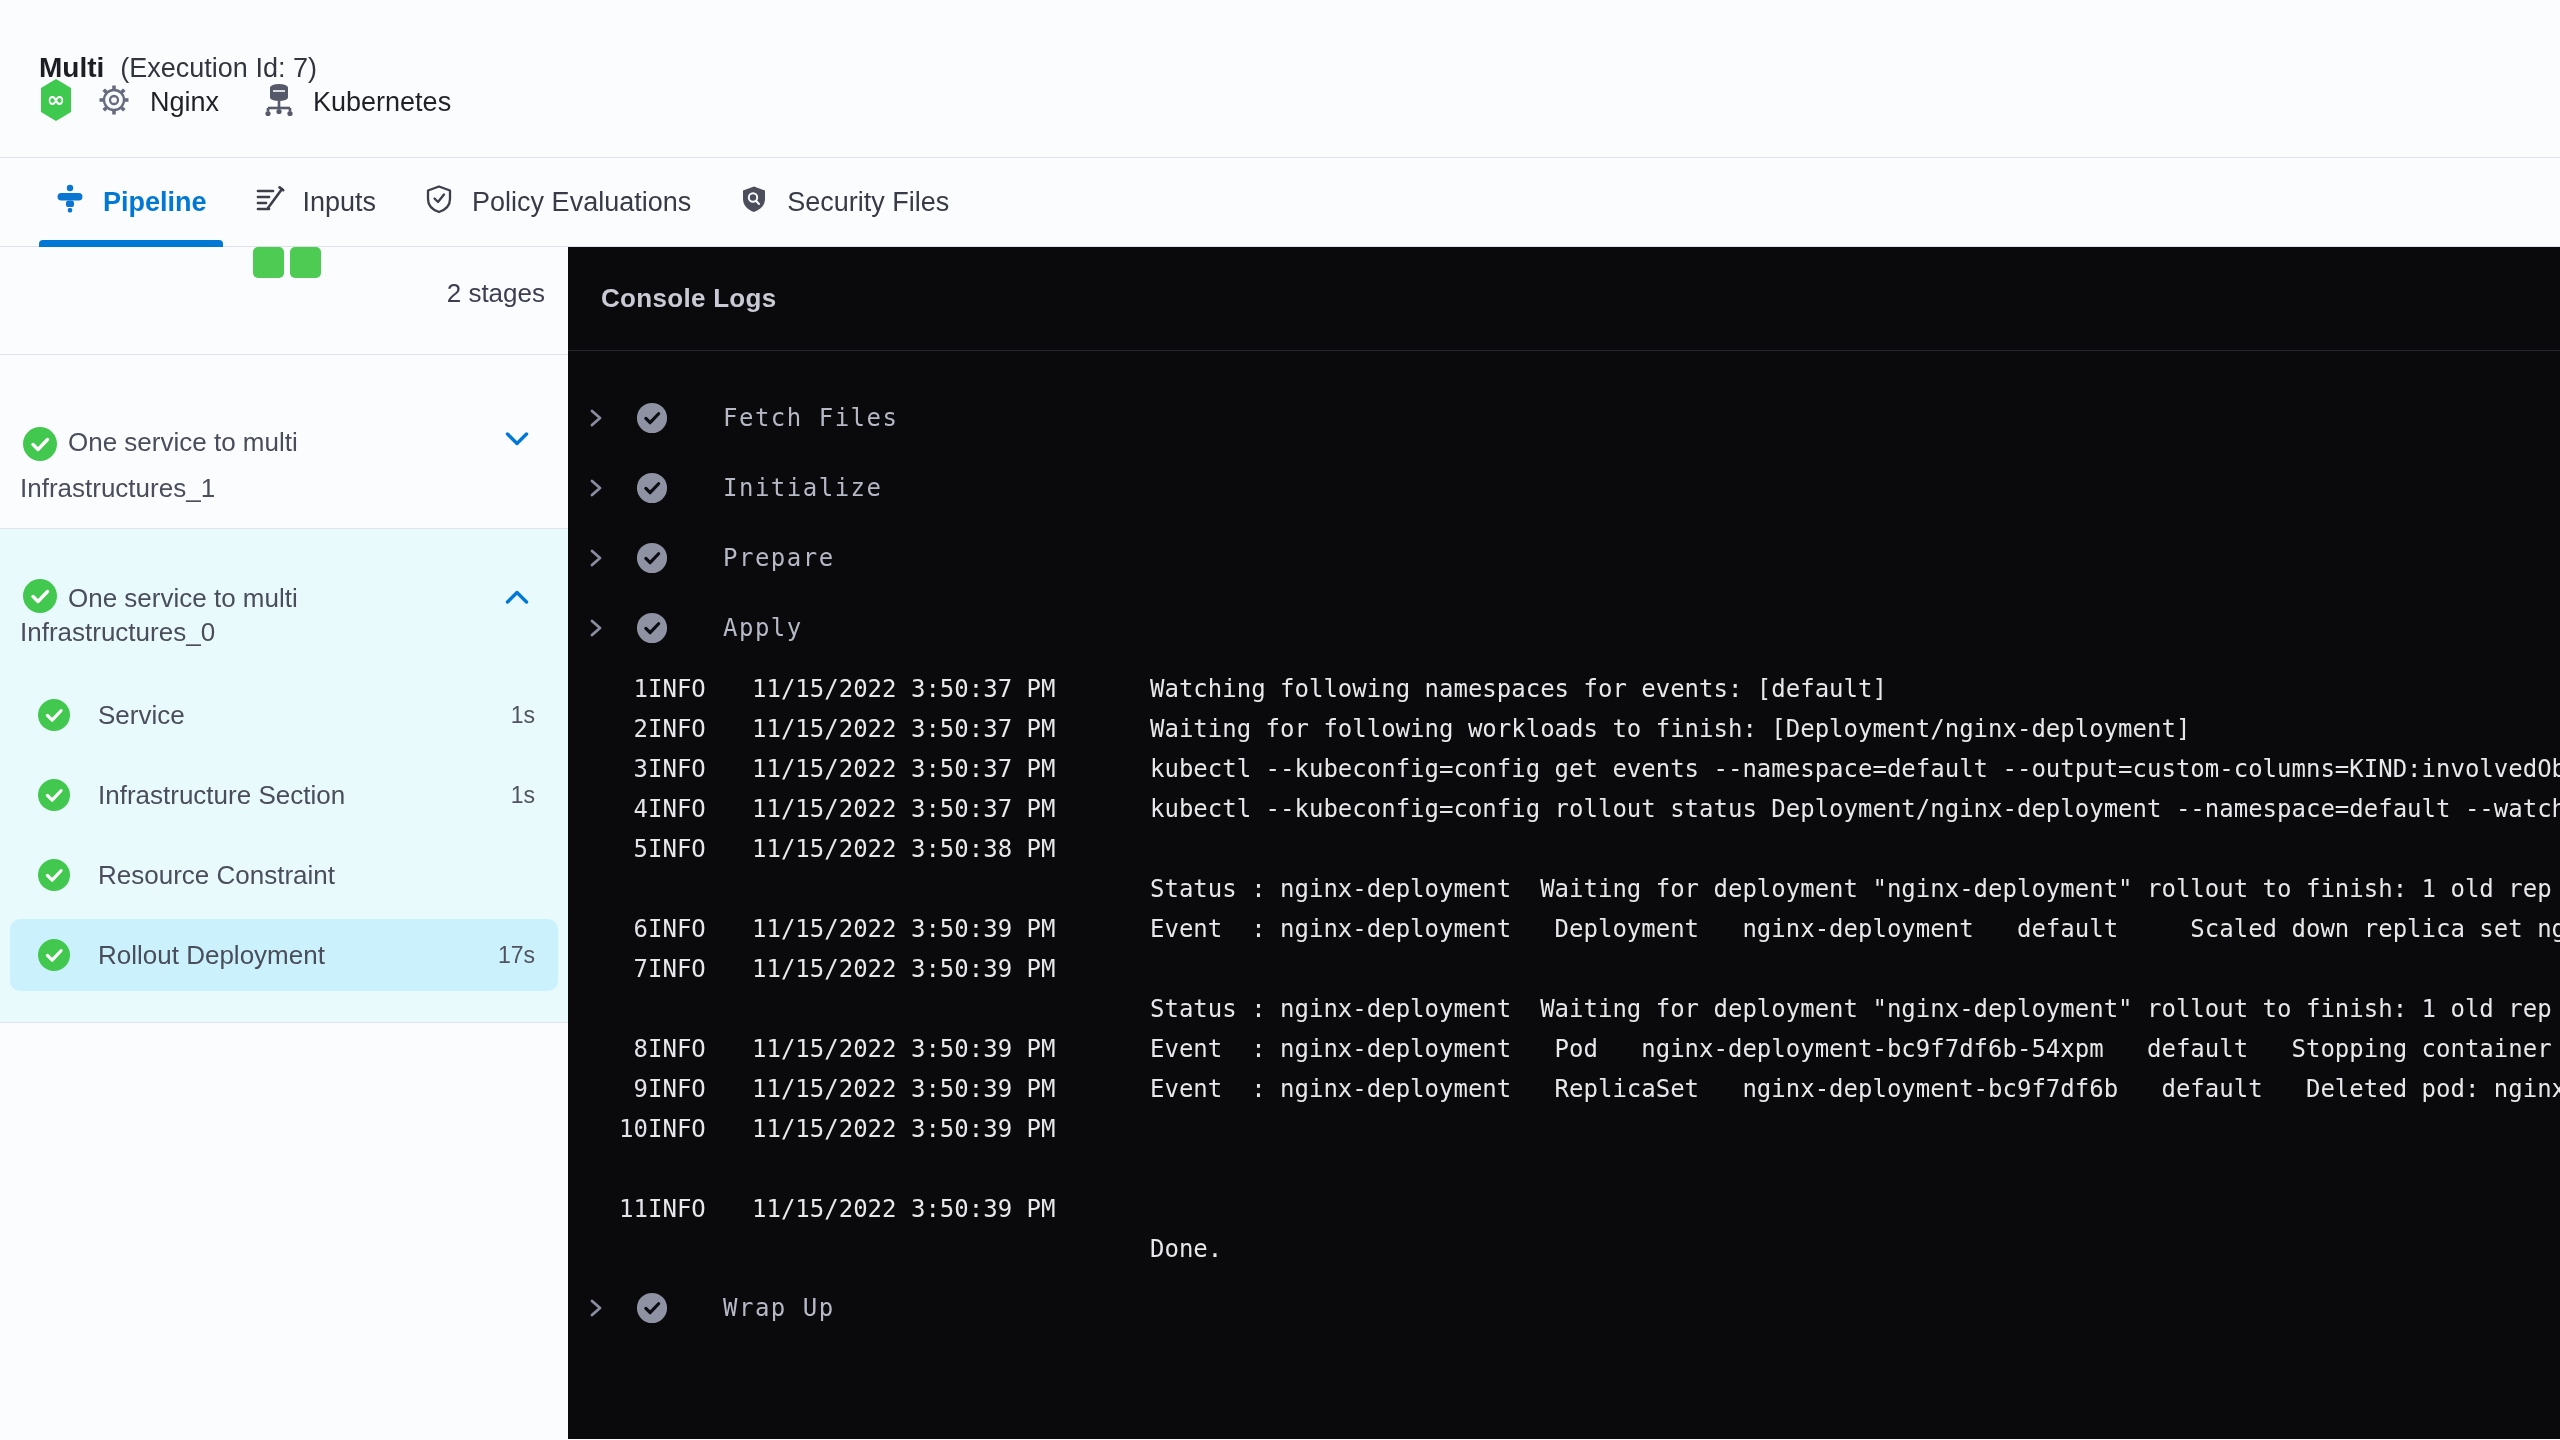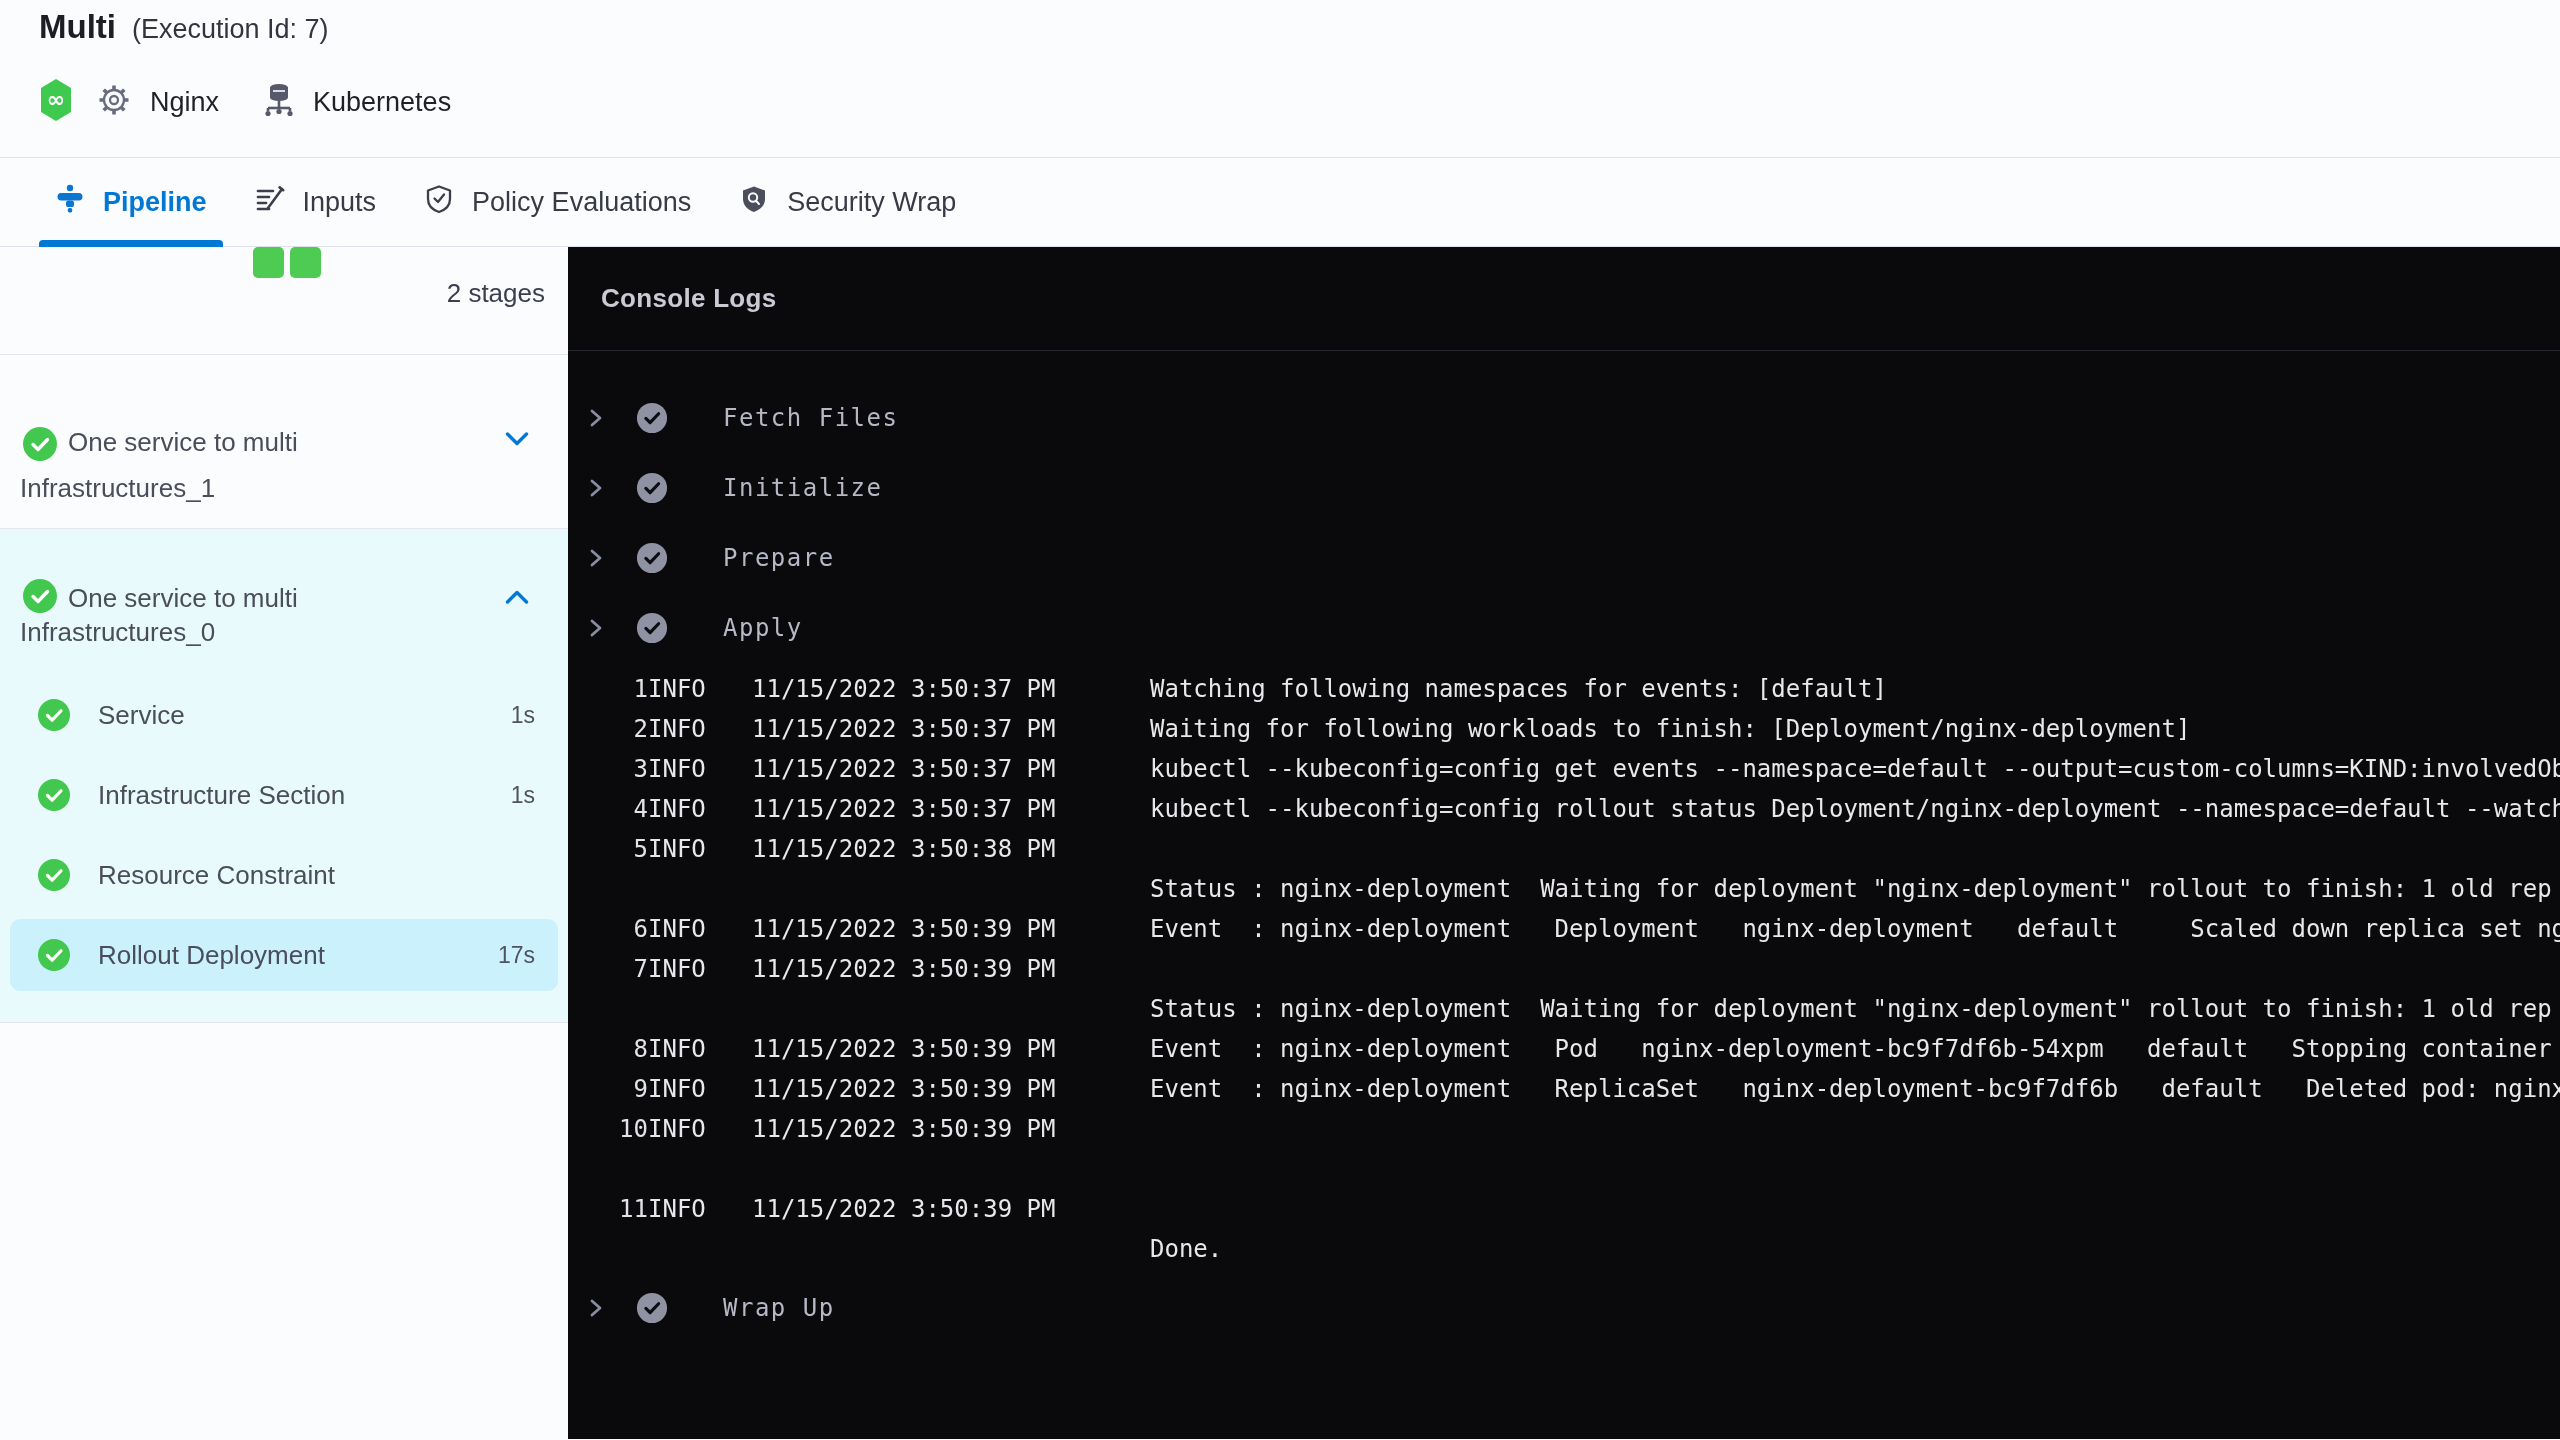--- a/index.html
+++ b/index.html
@@ -2,21 +2,21 @@
 <html><head>
 <meta charset="utf-8">
 <style>
   * { margin:0; padding:0; box-sizing:border-box; }
   html,body { width:2560px; height:1440px; overflow:hidden; }
   body { font-family:"Liberation Sans", sans-serif; background:#fbfcfe; color:#1c1e24; }
 
   
   .header { position:relative; height:158px; background:#fbfcfe; border-bottom:1px solid #e2e3ec; }
   .title-row { position:absolute; top:8px; left:39px; display:flex; align-items:baseline; gap:16px; }
-  .page-title { font-size:33px; font-weight:700; color:#1c1e24; }
+  .page-title { font-size:28px; font-weight:700; color:#1c1e24;margin-top:44px; }
   .exec-id { font-size:27px; color:#33353e; }
   .meta-row { position:absolute; top:80px; left:39px; display:flex; align-items:center; height:44px; }
   .meta-label { font-size:27px; color:#1f2127; }
   .harness-icon { margin-right:25px; }
   .gear-icon { margin-right:20px; }
   .env-icon { margin-left:44px; margin-right:18px; }
 
   
   .tabbar { height:89px; background:#fbfcfe; border-bottom:1px solid #dfe0ea; display:flex; align-items:center; padding-left:55px; gap:48px; }
   .tab { position:relative; display:flex; align-items:center; gap:18px; font-size:27px; color:#383a46; font-weight:500; height:100%; cursor:pointer; }
@@ -162,21 +162,21 @@
     <span>Policy Evaluations</span>
   </div>
   <div class="tab">
     <span>
       <svg width="30" height="30" viewBox="0 0 30 30">
         <path d="M15 2.5 L26 6.5 V15 C26 21.5 21 26 15 28 C9 26 4 21.5 4 15 V6.5 Z" fill="#4c4e5c"></path>
         <circle cx="14" cy="13.5" r="4.2" fill="none" stroke="#fbfcfe" stroke-width="2"></circle>
         <line x1="17" y1="16.8" x2="20" y2="20" stroke="#fbfcfe" stroke-width="2" stroke-linecap="round"></line>
       </svg>
     </span>
-    <span>Security Wrap</span>
+    <span>Security Files</span>
   </div>
 </div>
 
 <div class="main">
 
   <div class="sidebar">
     <div class="stage-summary">
       <div class="squares">
         <div class="sq"></div>
         <div class="sq"></div>

